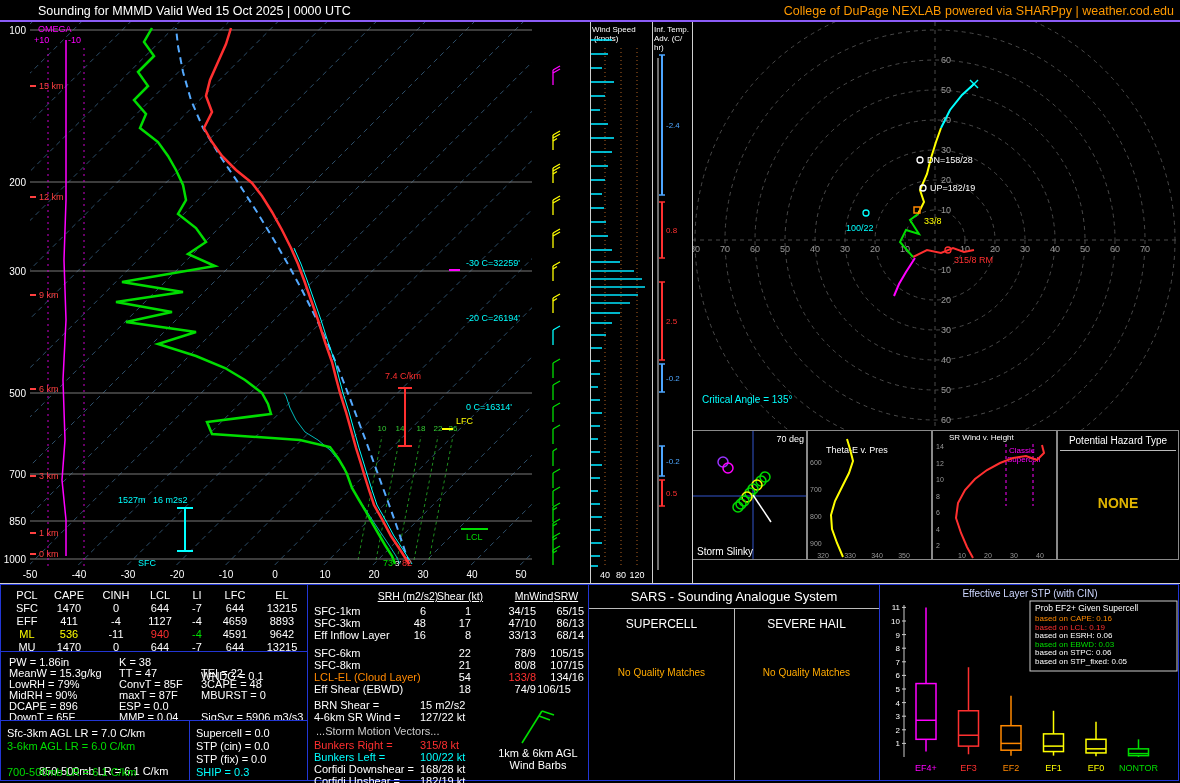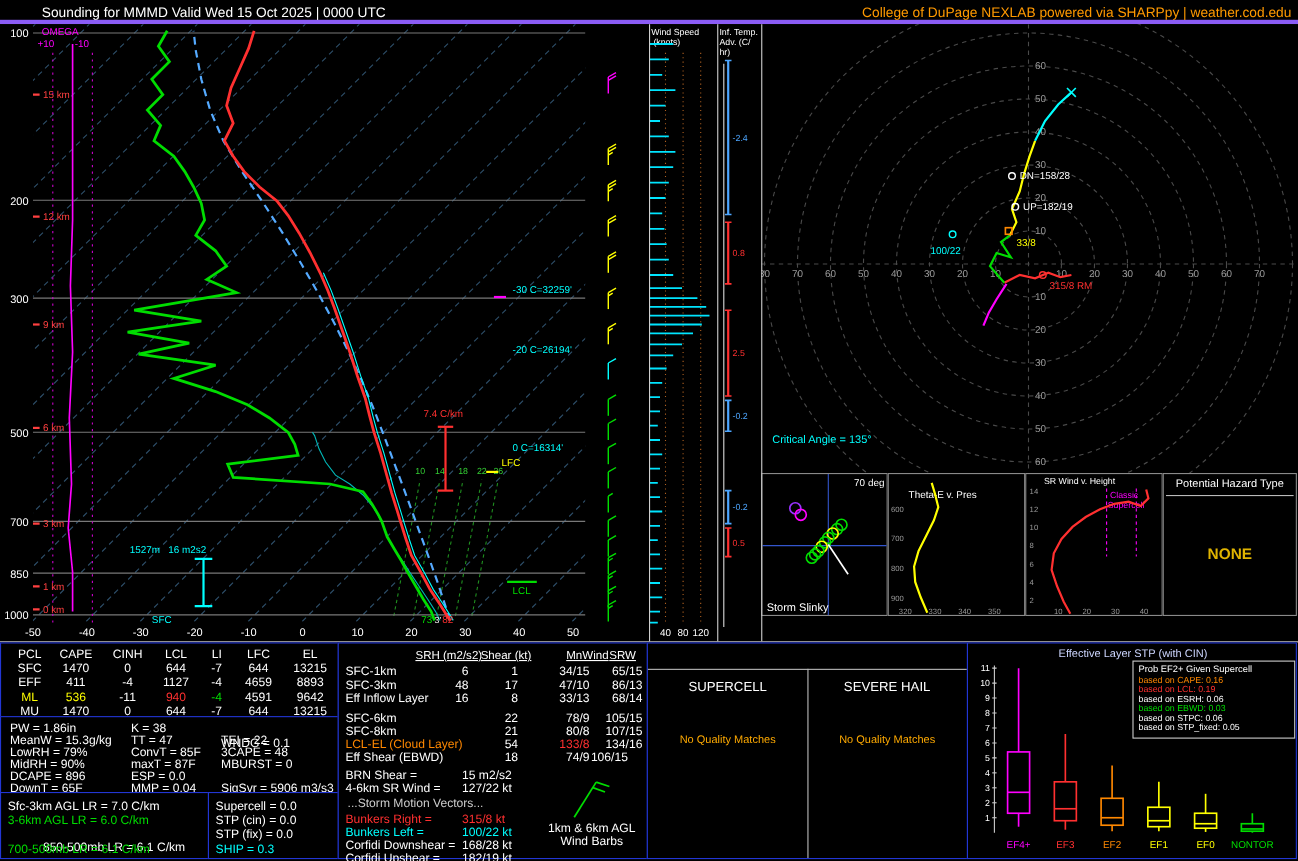--- a/index.html
+++ b/index.html
@@ -1,18 +1,18 @@
 <!DOCTYPE html>
 <html><head>
 <meta charset="utf-8">
 <style>
   *{box-sizing:border-box}
   body{margin:0;background:#111}
   #app{position:relative;width:1180px;height:783px;background:#000;font-family:"Liberation Sans",sans-serif;overflow:hidden;color:#fff}
-  #hdr{position:absolute;left:0;top:0;width:1180px;height:22px;border-bottom:4px solid #8b5cf6;font-size:12.5px}
+  #hdr{position:absolute;left:0;top:0;width:1180px;height:22px;border-bottom:2px solid #8b5cf6;font-size:12.5px}
   #hdr .t{position:absolute;left:38px;top:4px;color:#fff}
   #hdr .c{position:absolute;right:6px;top:4px;color:#ff9900}
   .panel{position:absolute;background:#000}
   .bordered{border:1px solid #8a8a8a}
   .vsep{position:absolute;top:22px;height:561px;width:1px;background:#cfcfcf}
   .hsep{position:absolute;left:0;top:583px;width:1180px;height:1px;background:#cfcfcf}
   svg{display:block}
   svg text{font-family:"Liberation Sans",sans-serif}
   .bluebox{position:absolute;border:1px solid #2236d4;background:#000;color:#fff;font-size:11px}
   .pgrid{position:absolute;left:2px;width:304px;display:grid;grid-template-columns:42px 48px 46px 42px 32px 44px 50px;text-align:center;font-size:11px}
@@ -574,20 +574,21 @@
       <svg width="60" height="44" style="position: absolute; left: 200px; top: 118px;">
         <line x1="14" y1="40" x2="34" y2="8" stroke="#00dd00" stroke-width="1.6"></line>
         <line x1="34" y1="8" x2="46" y2="12" stroke="#00dd00" stroke-width="1.6"></line>
         <line x1="31" y1="13" x2="42" y2="17" stroke="#00dd00" stroke-width="1.6"></line>
       </svg>
       <div class="tline" style="left: 170px; top: 162px; width: 120px; text-align: center;">1km &amp; 6km AGL</div>
       <div class="tline" style="left: 170px; top: 174px; width: 120px; text-align: center;">Wind Barbs</div>
     </div>
 
   <div id="sars" class="bluebox" style="left:588px;top:584px;width:292px;height:197px">
+    <div id="sars-title">SARS - Sounding Analogue System</div>
     <div id="sars-rule"></div>
     <div id="sars-div"></div>
     <div class="sars-h" style="left:0">SUPERCELL</div>
     <div class="sars-h" style="left:50%">SEVERE HAIL</div>
     <div class="sars-s" style="left:0">No Quality Matches</div>
     <div class="sars-s" style="left:50%">No Quality Matches</div>
   </div>
 
   <div id="stp-box" class="bluebox" style="left:879px;top:584px;width:300px;height:197px">
     <svg id="stpsvg" width="298" height="195">

